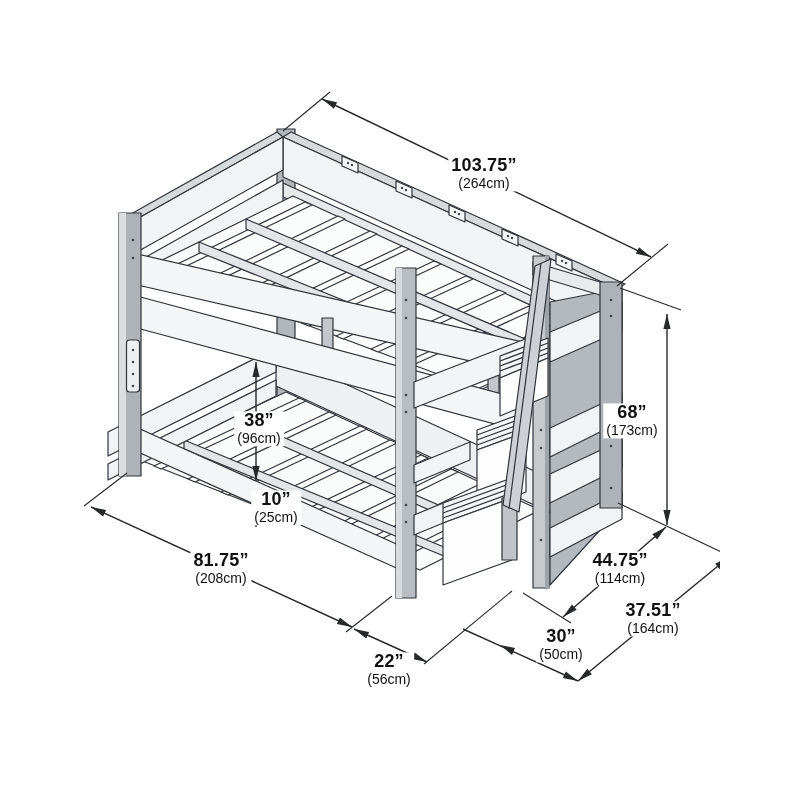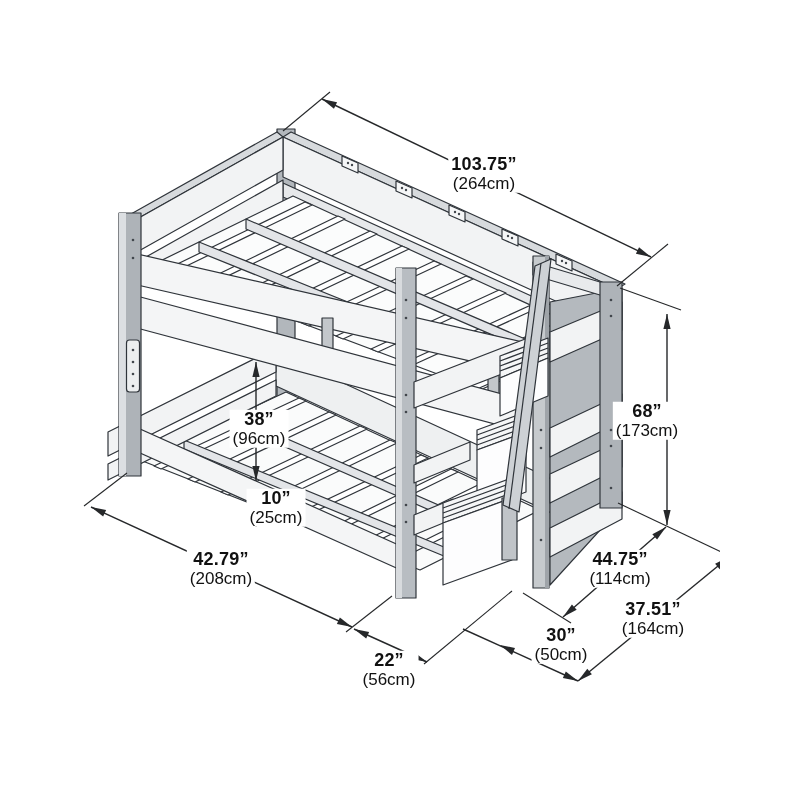--- a/index.html
+++ b/index.html
@@ -2,21 +2,21 @@
 <html><head>
 <meta charset="utf-8">
 <style>
   html,body{margin:0;padding:0;background:#ffffff;}
   .stage{position:relative;width:720px;height:800px;background:#ffffff;overflow:hidden;
          font-family:"Liberation Sans",sans-serif;}
   .stage svg{position:absolute;left:0;top:0;}
   .dim-label{position:absolute;transform:translate(-50%,-50%);text-align:center;
              background:#ffffff;padding:0 3px;line-height:1.1;color:#111;white-space:nowrap;}
   .dim-label .in{display:block;font-weight:bold;font-size:18px;letter-spacing:.2px;}
-  .dim-label .cm{display:block;font-size:17px;}
+  .dim-label .cm{display:block;font-size:14px;}
 </style>
 </head>
 <body>
 
 <div class="stage">
 
 <svg width="800" height="800" viewBox="0 0 800 800">
   <defs>
     <marker id="ahE" viewBox="0 0 18 10" refX="17" refY="5" markerWidth="18" markerHeight="10" markerUnits="userSpaceOnUse" orient="auto">
       <path d="M17,5 L2,1.4 L2,8.6 Z" fill="#26282a"></path>
@@ -217,34 +217,34 @@
     </g>
     <polygon points="500,645 512,655 515,648" fill="#26282a" stroke="none"></polygon>
   </g>
 </svg>
 
 <div>
   <div class="dim-label" style="left:484px;top:174px">
     <span class="in">103.75”</span>
     <span class="cm">(264cm)</span>
   </div>
-  <div class="dim-label" style="left:647px;top:421px">
+  <div class="dim-label" style="left:632px;top:421px">
     <span class="in">68”</span>
     <span class="cm">(173cm)</span>
   </div>
   <div class="dim-label" style="left:259px;top:429px">
     <span class="in">38”</span>
     <span class="cm">(96cm)</span>
   </div>
   <div class="dim-label" style="left:276px;top:508px">
     <span class="in">10”</span>
     <span class="cm">(25cm)</span>
   </div>
   <div class="dim-label" style="left:221px;top:569px">
-    <span class="in">42.79”</span>
+    <span class="in">81.75”</span>
     <span class="cm">(208cm)</span>
   </div>
   <div class="dim-label" style="left:389px;top:670px">
     <span class="in">22”</span>
     <span class="cm">(56cm)</span>
   </div>
   <div class="dim-label" style="left:561px;top:645px">
     <span class="in">30”</span>
     <span class="cm">(50cm)</span>
   </div>

